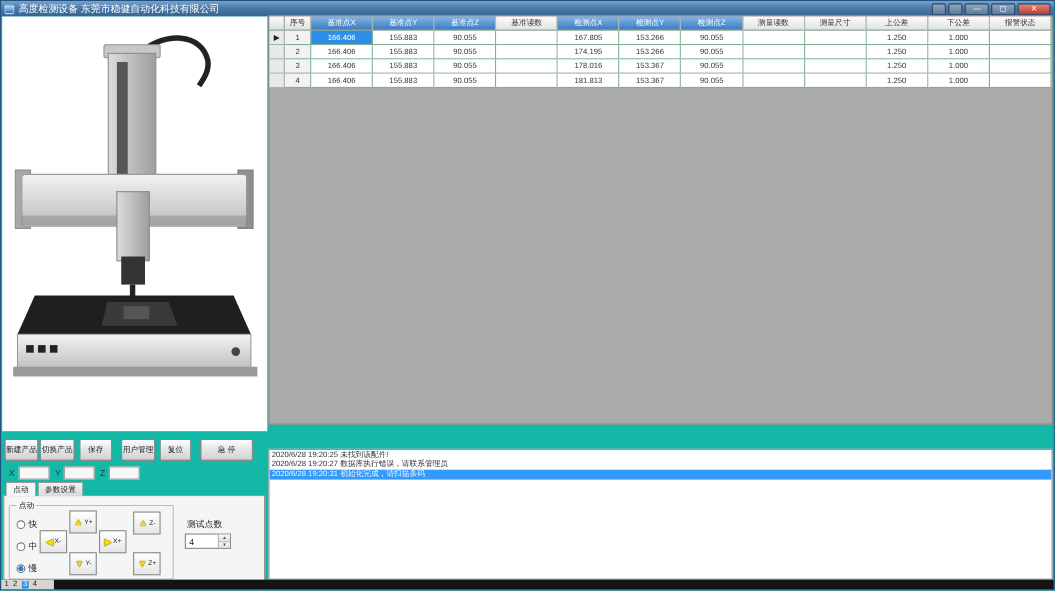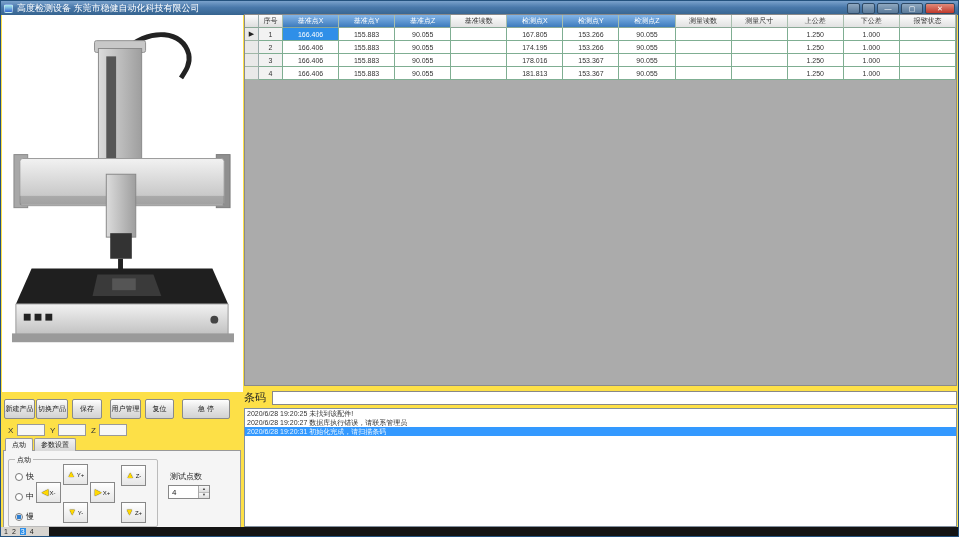--- a/index.html
+++ b/index.html
@@ -1,17 +1,17 @@
 <!DOCTYPE html>
 <html><head>
 <meta charset="utf-8">
 <style>
   * { margin:0; padding:0; box-sizing:border-box; }
   body { background:#fff; font-family:"Liberation Sans", sans-serif; }
-  .window { position:relative; width:959px; height:537px; background:#fde047;
+  .window { position:relative; width:959px; height:537px; background:#14b8a6;
             border:1px solid #24527e; overflow:hidden; }
 
   
   .titlebar { position:absolute; left:0; top:0; right:0; height:14px;
               background:linear-gradient(#7ba2cc,#4a79ab 45%,#36648f);
               display:flex; align-items:center; padding:0 3px; color:#fff; font-size:9px; }
   .app-icon { width:9px; height:9px; margin-right:4px; border-radius:2px;
               background:linear-gradient(#aee,#36c); border:1px solid rgba(255,255,255,.4); }
   .win-controls { margin-left:auto; display:flex; gap:2px; }
   .win-btn { height:11px; font-size:7px; line-height:9px; text-align:center; color:#fff;
@@ -219,24 +219,20 @@
         <div class="g-cell dcell">153.367</div>
         <div class="g-cell dcell">90.055</div>
         <div class="g-cell dcell"></div>
         <div class="g-cell dcell"></div>
         <div class="g-cell dcell">1.250</div>
         <div class="g-cell dcell">1.000</div>
         <div class="g-cell dcell"></div>
       </div>
     </div>
 
-  <div class="barcode-row">
-    <span class="barcode-label">条码</span>
-    <input class="barcode-input" value="" style="">
-  </div>
 
   <div class="logbox">
       <div class="logline">2020/6/28 19:20:25 未找到该配件!</div>
       <div class="logline">2020/6/28 19:20:27 数据库执行错误，请联系管理员</div>
       <div class="logline sel">2020/6/28 19:20:31 初始化完成，请扫描条码</div>
     </div>
 
   <div class="btn" style="left:3px;width:31px">新建产品</div>
   <div class="btn" style="left:35px;width:32px">切换产品</div>
   <div class="btn" style="left:71px;width:30px">保存</div>

